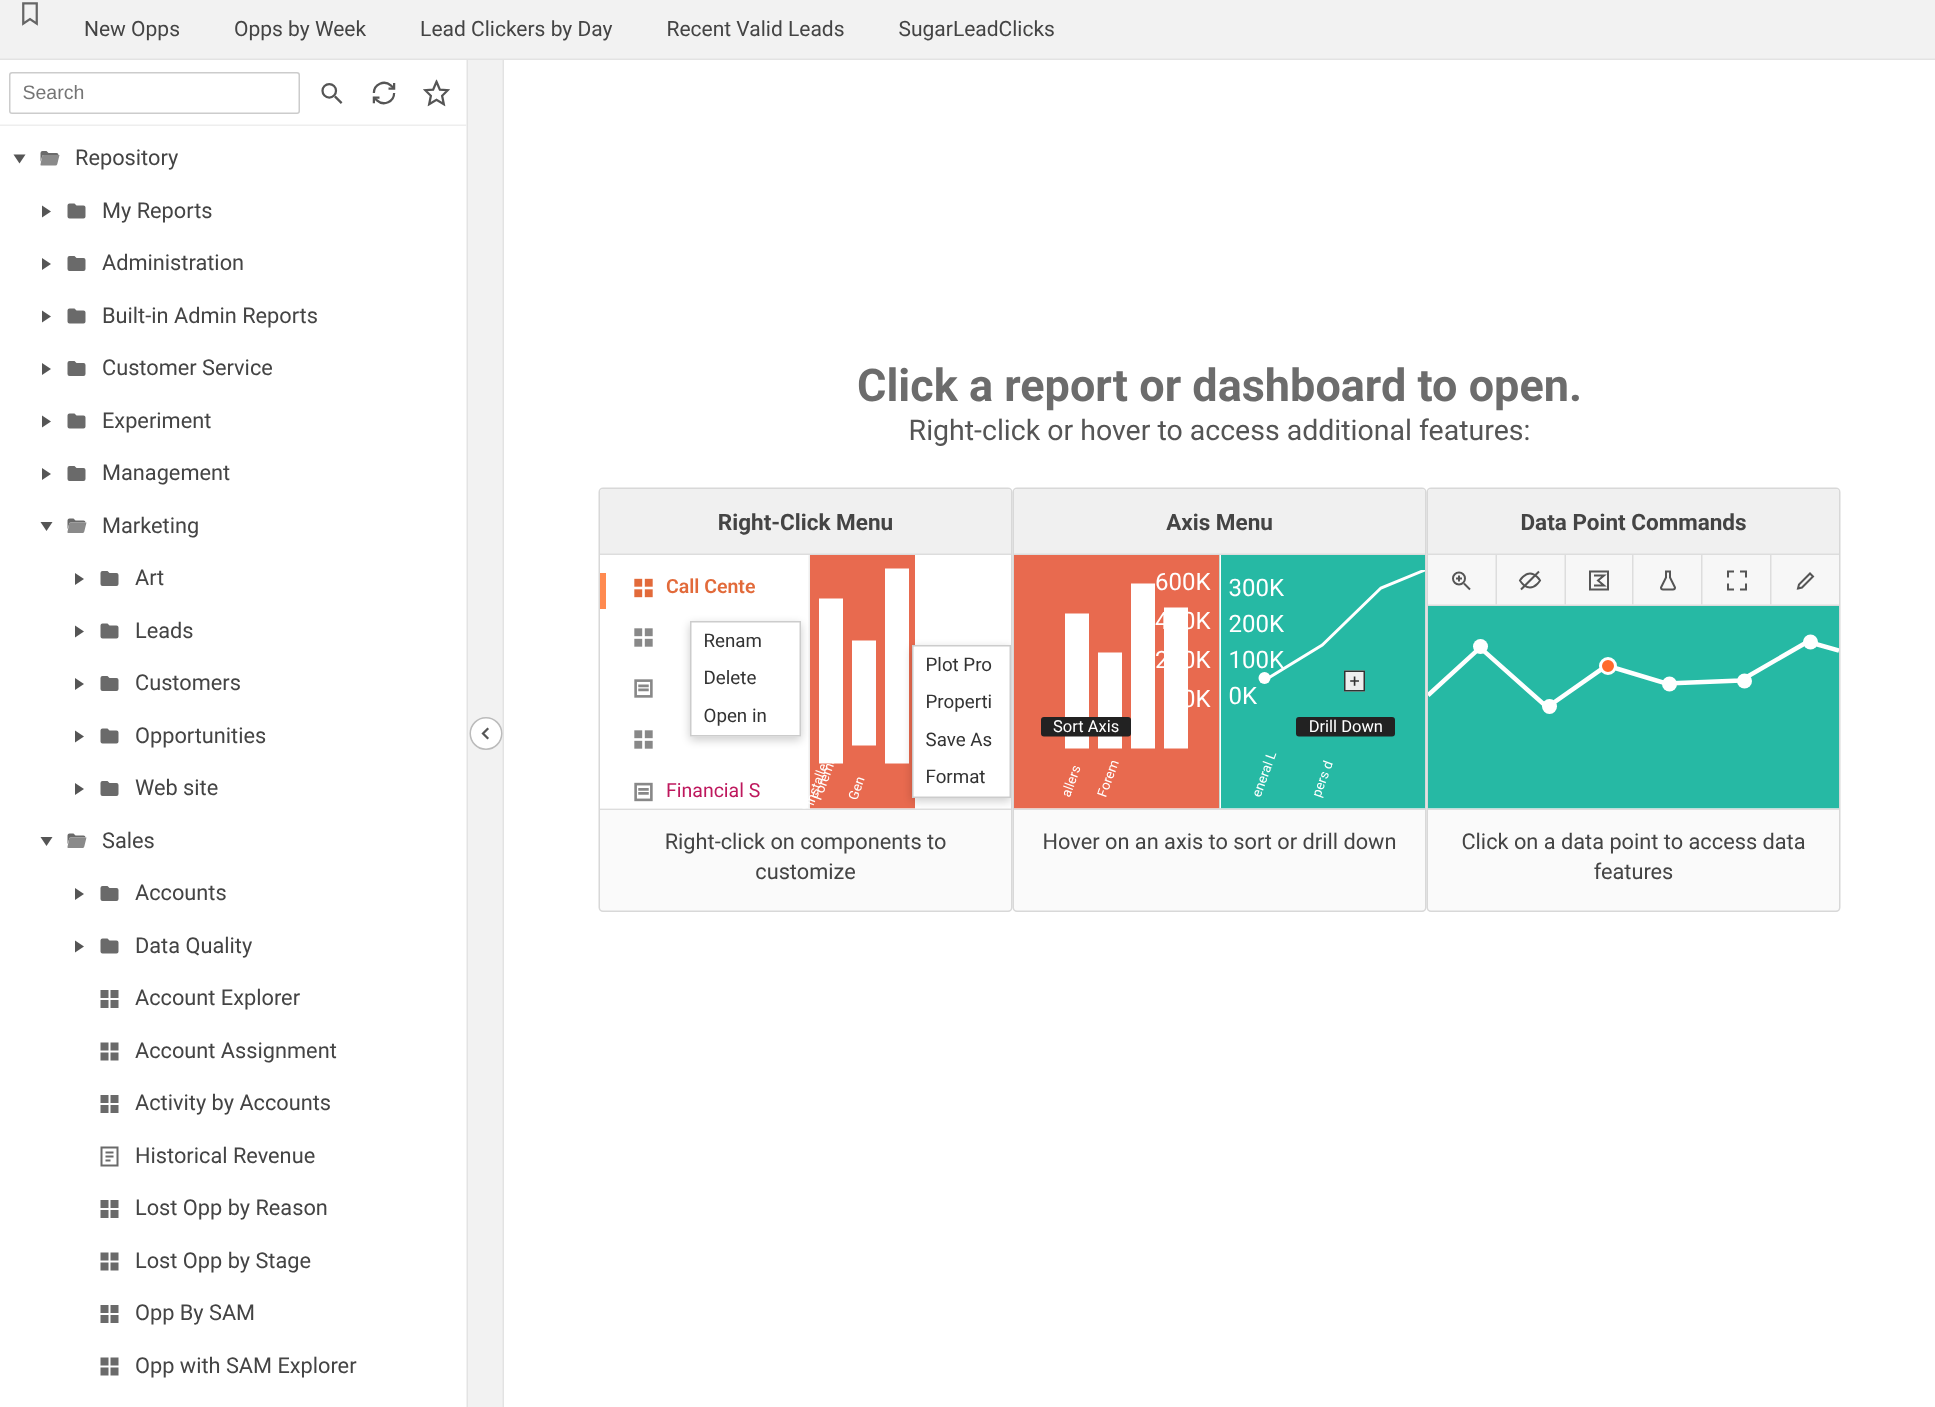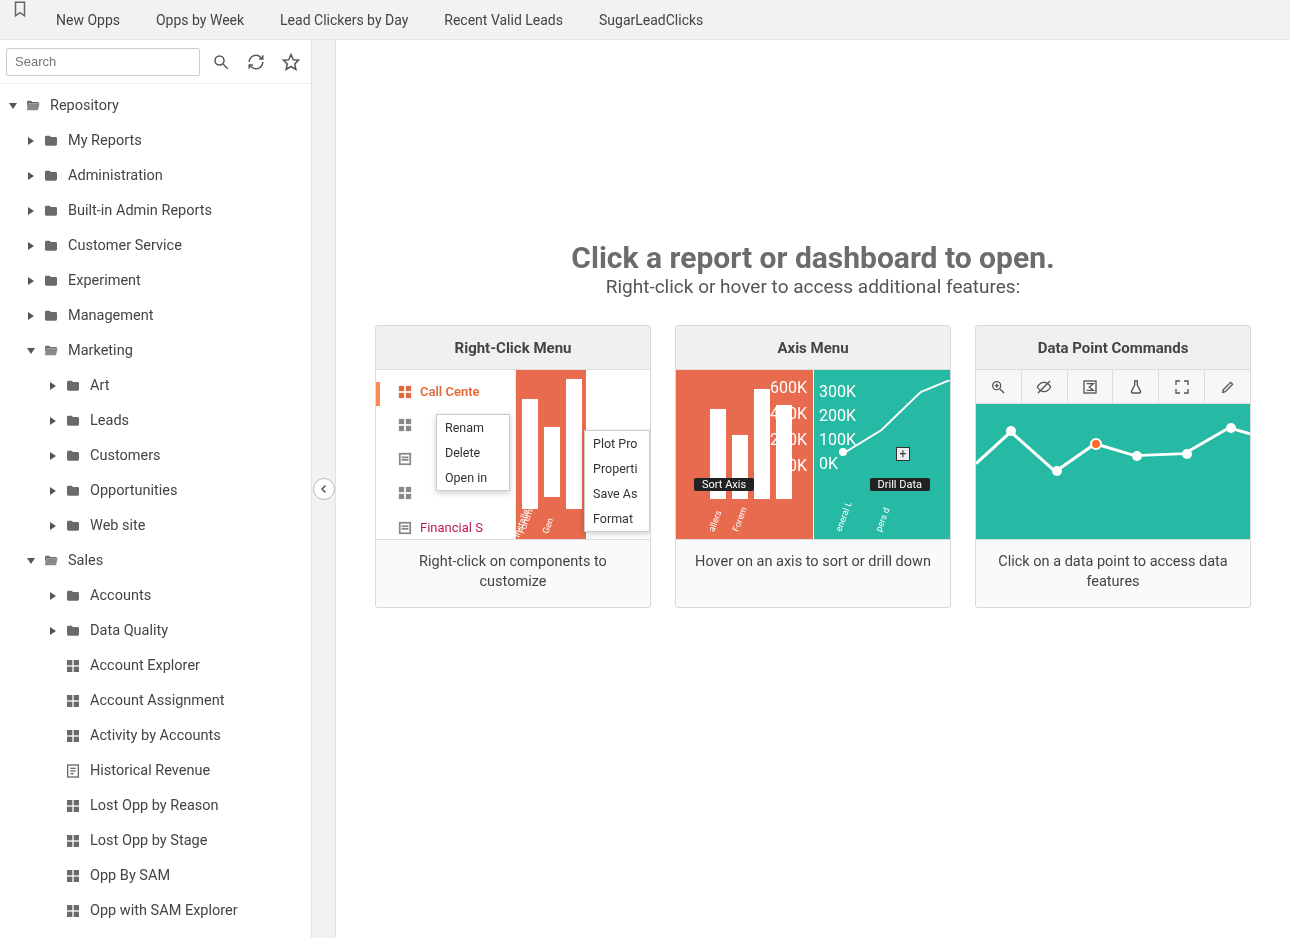--- a/index.html
+++ b/index.html
@@ -40,21 +40,21 @@
 
   
   .splitter { width:24px; background:#f2f2f2; border-right:1px solid #e3e3e3; display:flex; align-items:center; justify-content:center; }
   .splitter .handle { width:22px; height:22px; border-radius:50%; border:1px solid #bbb; background:#fff; display:flex; align-items:center; justify-content:center; color:#555; cursor:pointer; }
 
   
   .content { flex:1; overflow:auto; padding: 40px 30px 30px 30px; }
   .hero-title { text-align:center; font-size:30px; font-weight:700; color:#6c6c6c; margin-top: 160px; }
   .subtext { text-align:center; font-size:19px; color:#555; margin-bottom: 27px; }
 
-  .cards { display:flex; gap:24px; justify-content:center; }
+  .cards { display:flex; justify-content:center; }
   .card { width:276px; border:1px solid #d8d8d8; border-radius:3px; background:#fafafa; display:flex; flex-direction:column; overflow:hidden; }
   .card-head { height:44px; background:#f0f0f0; border-bottom:1px solid #ddd; display:flex; align-items:center; justify-content:center; font-weight:700; font-size:15px; color:#444; }
   .card-thumb { height:170px; background:#fff; position:relative; border-bottom:1px solid #ddd; overflow:hidden; }
   .card-desc { padding:12px 14px 16px; text-align:center; font-size:14.5px; color:#444; line-height:1.35; }
 
   
   .t1-left { position:absolute; left:0; top:0; width:140px; height:100%; background:#fff; border-right:1px solid #eee; }
   .t1-left .sel { position:absolute; left:0; top:12px; width:4px; height:24px; background:#ff8a50; }
   .t1-left .row { position:absolute; left:22px; font-size:13px; color:#be185d; display:flex; align-items:center; gap:8px; }
   .t1-left .row .ico { width:14px; height:14px; display:inline-block; }
@@ -572,21 +572,21 @@
             <div class="bar bL2"></div>
             <div class="bar bL3"></div>
             <div class="bar bL4"></div>
           <svg class="line" viewBox="0 0 140 90" preserveAspectRatio="none">
               <polyline points="30,74 70,50 110,12 140,0" fill="none" stroke="#fff" stroke-width="2"></polyline>
             </svg>
           <div class="dot" style="left:calc(50% + 26px); top:78px;"></div>
           <div class="arrows">⇅</div>
           <div class="plus">+</div>
           <div class="tag tagL">Sort Axis</div>
-          <div class="tag tagR">Drill Data</div>
+          <div class="tag tagR">Drill Down</div>
           <div class="btml" style="left:40px">allers</div>
           <div class="btml" style="left:64px">Forem</div>
           <div class="btml" style="left:calc(50% + 30px)">eneral L</div>
           <div class="btml" style="left:calc(50% + 70px)">pers d</div>
         </div>
         <div class="card-desc">Hover on an axis to sort or drill down</div>
       </div>
 
       <div class="card">
         <div class="card-head">Data Point Commands</div>

